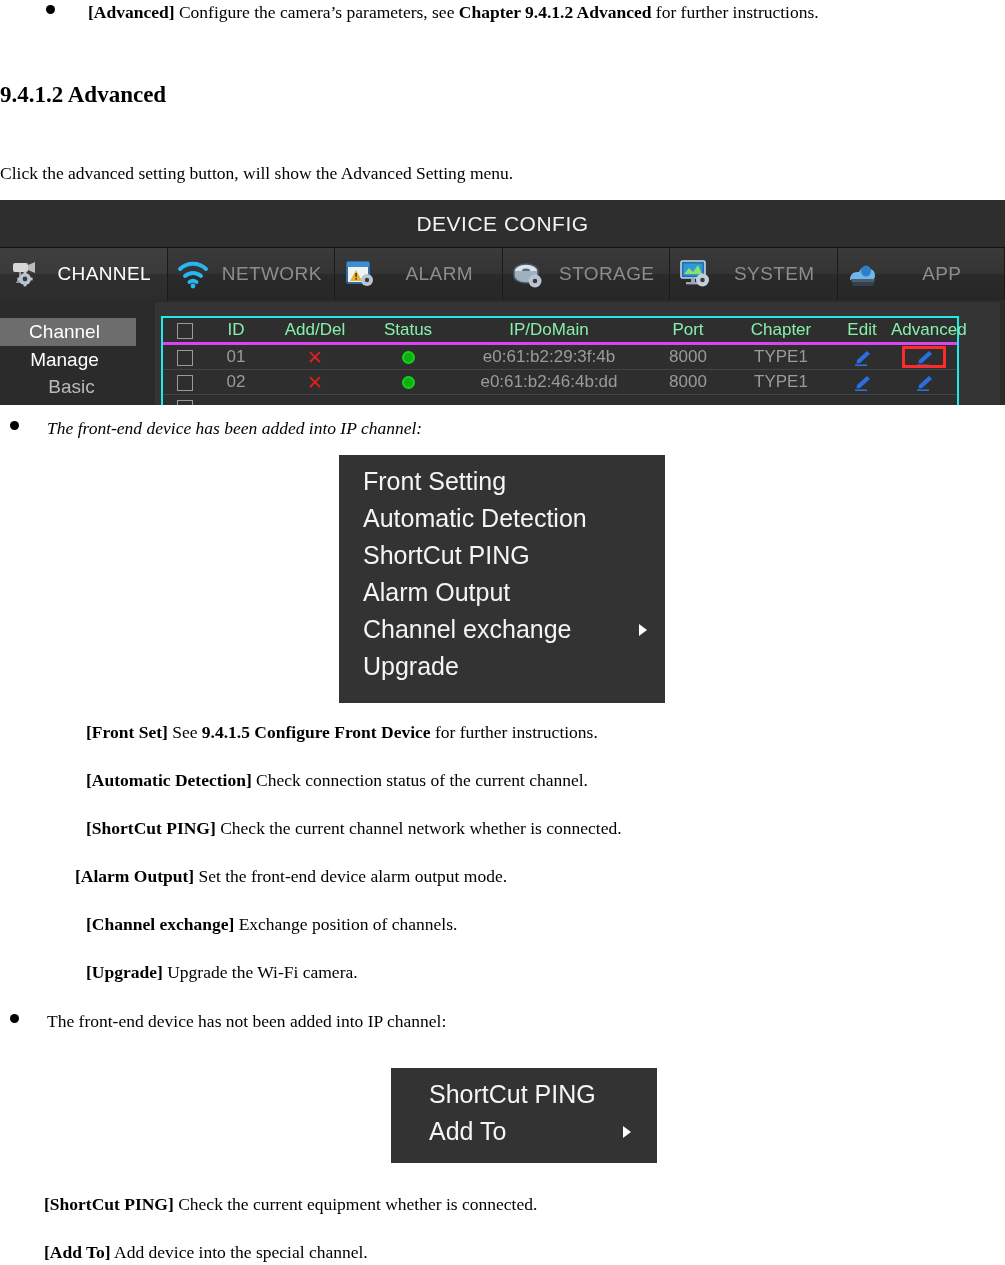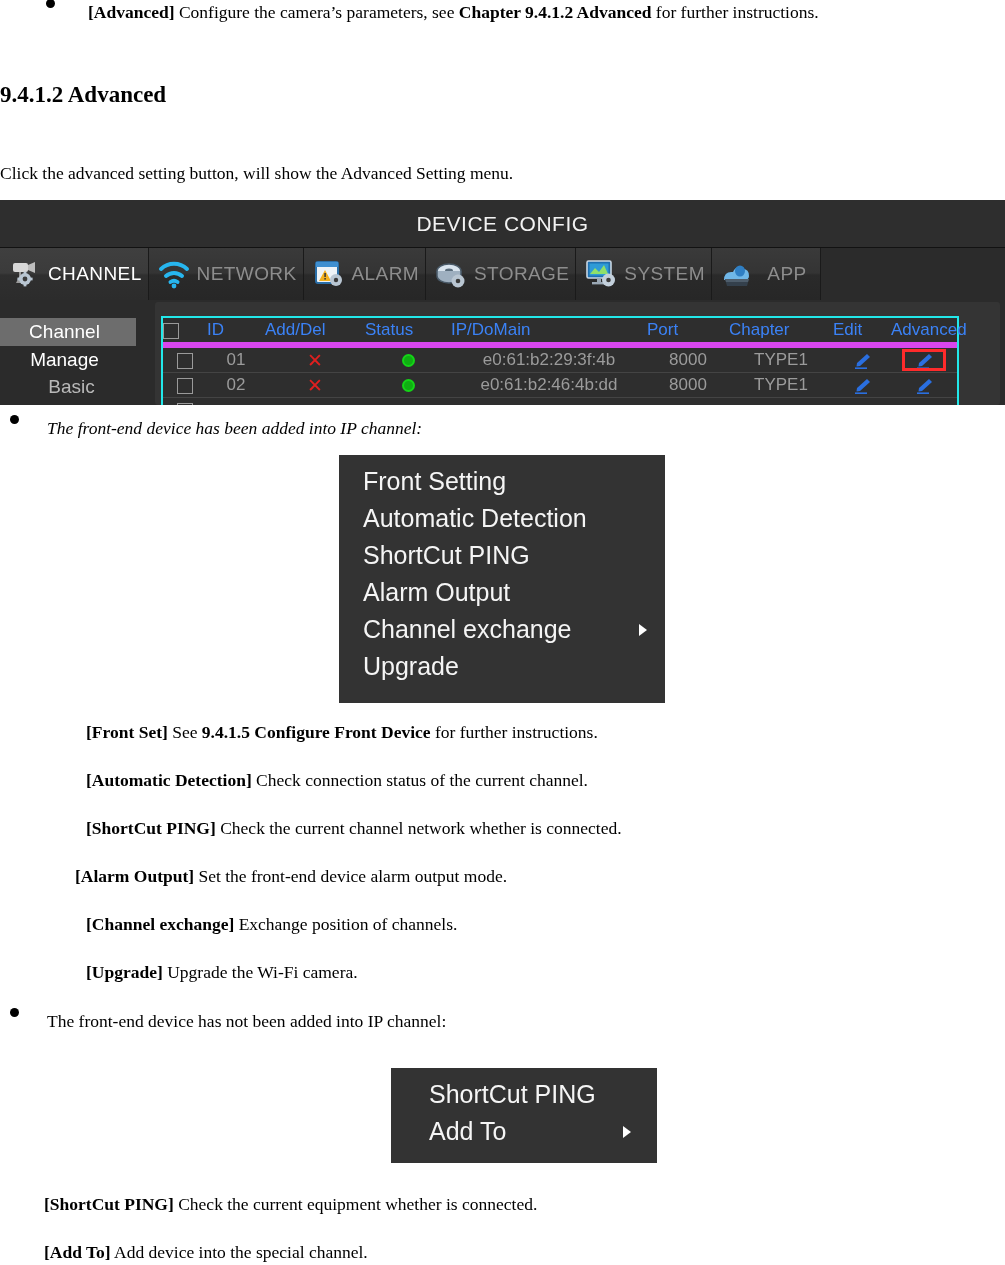--- a/index.html
+++ b/index.html
@@ -19,21 +19,21 @@
   
   .doc-line {
     position: absolute;
     font-size: 17.5px;
     line-height: 1.2;
     white-space: nowrap;
   }
   .bullet-row {
     position: absolute;
     display: flex;
-    align-items: flex-start;
+    align-items: center;
     white-space: nowrap;
     font-size: 17.5px;
   }
   .bullet-dot {
     width: 9px;
     height: 9px;
     border-radius: 50%;
     background: #000;
     display: inline-block;
     margin-right: 0;
@@ -72,21 +72,21 @@
     text-align: center;
     color: #f2f2f2;
     font-size: 21px;
     letter-spacing: 0.5px;
     background: #2e2e2e;
     border-bottom: 1px solid #121212;
   }
   #dc-tabs {
     position: absolute;
     left: 0; top: 48px;
-    width: 821px;
+    width: 1005px;
     height: 52px;
     display: flex;
     background: #242424;
   }
   .dc-tab {
     flex: 1 1 0;
     display: flex;
     align-items: center;
     justify-content: flex-start;
     gap: 6px;
@@ -160,27 +160,27 @@
     box-sizing: border-box;
     background: #2e2e2e;
   }
   table.dc-table {
     width: 100%;
     border-collapse: collapse;
     table-layout: fixed;
     font-family: "Liberation Sans", "DejaVu Sans", sans-serif;
   }
   table.dc-table th {
-    color: #3b82f6;
+    color: #86efac;
     font-size: 17px;
     font-weight: normal;
     height: 24px;
     padding: 0;
-    text-align: left;
-    border-bottom: 6px solid #d946ef;
+    text-align: center;
+    border-bottom: 3px solid #d946ef;
   }
   table.dc-table td {
     color: #9b9b9b;
     font-size: 17px;
     height: 24px;
     padding: 0;
     text-align: center;
     border-bottom: 1px solid #444;
   }
   .cb {

